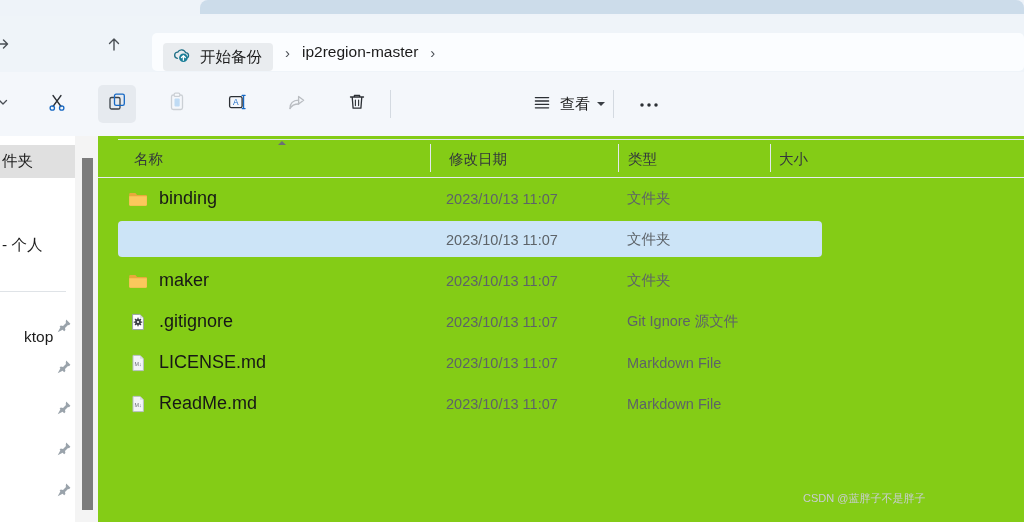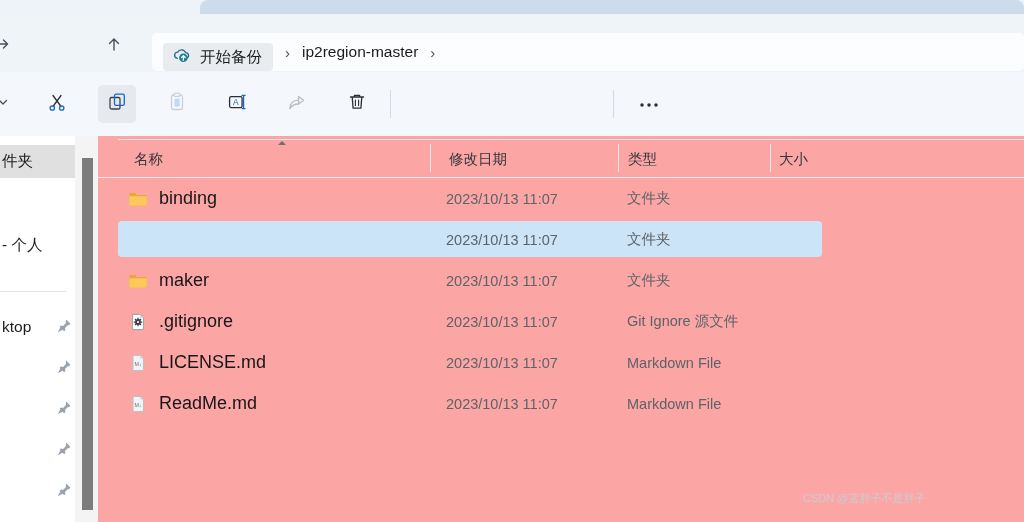--- a/index.html
+++ b/index.html
@@ -138,21 +138,21 @@
     position: absolute; left: 82px; top: 158px;
     width: 11px; height: 352px;
     background: #7c7c7c;
     border-radius: 0;
   }
 
   
   .filepane {
     position: absolute; left: 98px; top: 136px;
     width: 926px; height: 386px;
-    background: #fca5a5;
+    background: #84cc16;
   }
   .header-rule {
     position: absolute; left: 20px; top: 3px; width: 906px; height: 1px;
     background: #dfe5ec;
   }
   .sort-caret {
     position: absolute; left: 180px; top: 5px;
     width: 0; height: 0;
     border-left: 4px solid transparent;
     border-right: 4px solid transparent;
@@ -337,20 +337,29 @@
           <path d="M8.4 6V4.3h5.2V6" fill="none" stroke="#2b2f34" stroke-width="1.3" stroke-linejoin="round"></path>
           <path d="M6.2 6l.9 11.2h7.8L15.8 6" fill="none" stroke="#2b2f34" stroke-width="1.3" stroke-linejoin="round"></path>
           <path d="M9.4 9v5.6M12.6 9v5.6" fill="none" stroke="#2b2f34" stroke-width="1.1" stroke-linecap="round"></path>
         </svg>
       </span>
     </div>
 
     <div class="tb-divider divA"></div>
 
 
+    <div class="tbtn tb-view">
+      <span>
+        <svg width="20" height="20" viewBox="0 0 20 20">
+          <path d="M3.4 5.6h13.2M3.4 9h13.2M3.4 12.4h13.2M3.4 15.8h13.2" fill="none" stroke="#2b2f34" stroke-width="1.35" stroke-linecap="round"></path>
+        </svg>
+      </span>
+      <span class="tbtn-label">查看</span>
+      <span class="tbtn-chev"></span>
+    </div>
 
     <div class="tb-divider divB"></div>
 
     <div class="tbtn tb-more">
       <span>
         <svg width="22" height="8" viewBox="0 0 22 8">
           <circle cx="4" cy="4" r="1.75" fill="#2b2f34"></circle>
           <circle cx="11" cy="4" r="1.75" fill="#2b2f34"></circle>
           <circle cx="18" cy="4" r="1.75" fill="#2b2f34"></circle>
         </svg>
@@ -359,21 +368,21 @@
   </div>
 
   <div class="sidebar">
     <div class="side-item selected" style="top:9px;">
       <span class="side-label">件夹</span>
     </div>
     <div class="side-item" style="top:93px;">
       <span class="side-label">- 个人</span>
     </div>
     <div class="side-divider" style="top:155px;"></div>
-    <div class="side-item" style="top:174px;">
+    <div class="side-item" style="top:184px;margin-left:22px;">
       <span class="side-label">ktop</span>
     </div>
     <div class="side-item" style="top:215px;"></div>
     <div class="side-item" style="top:256px;"></div>
     <div class="side-item" style="top:297px;"></div>
     <div class="side-item" style="top:338px;"></div>
 
     <div class="pin" style="top:182px;">
       <svg width="16" height="16" viewBox="0 0 16 16">
         <path d="M10.2 1.6l4.2 4.2-1.4 1.4-1-.3-3 3 .4 2.2-1.2 1.2L4.3 9.4 1.7 14.3l4.9-2.6-3-3L4.8 7.5 7 7.9l3-3-.3-1z" fill="#9aa3ab"></path>

